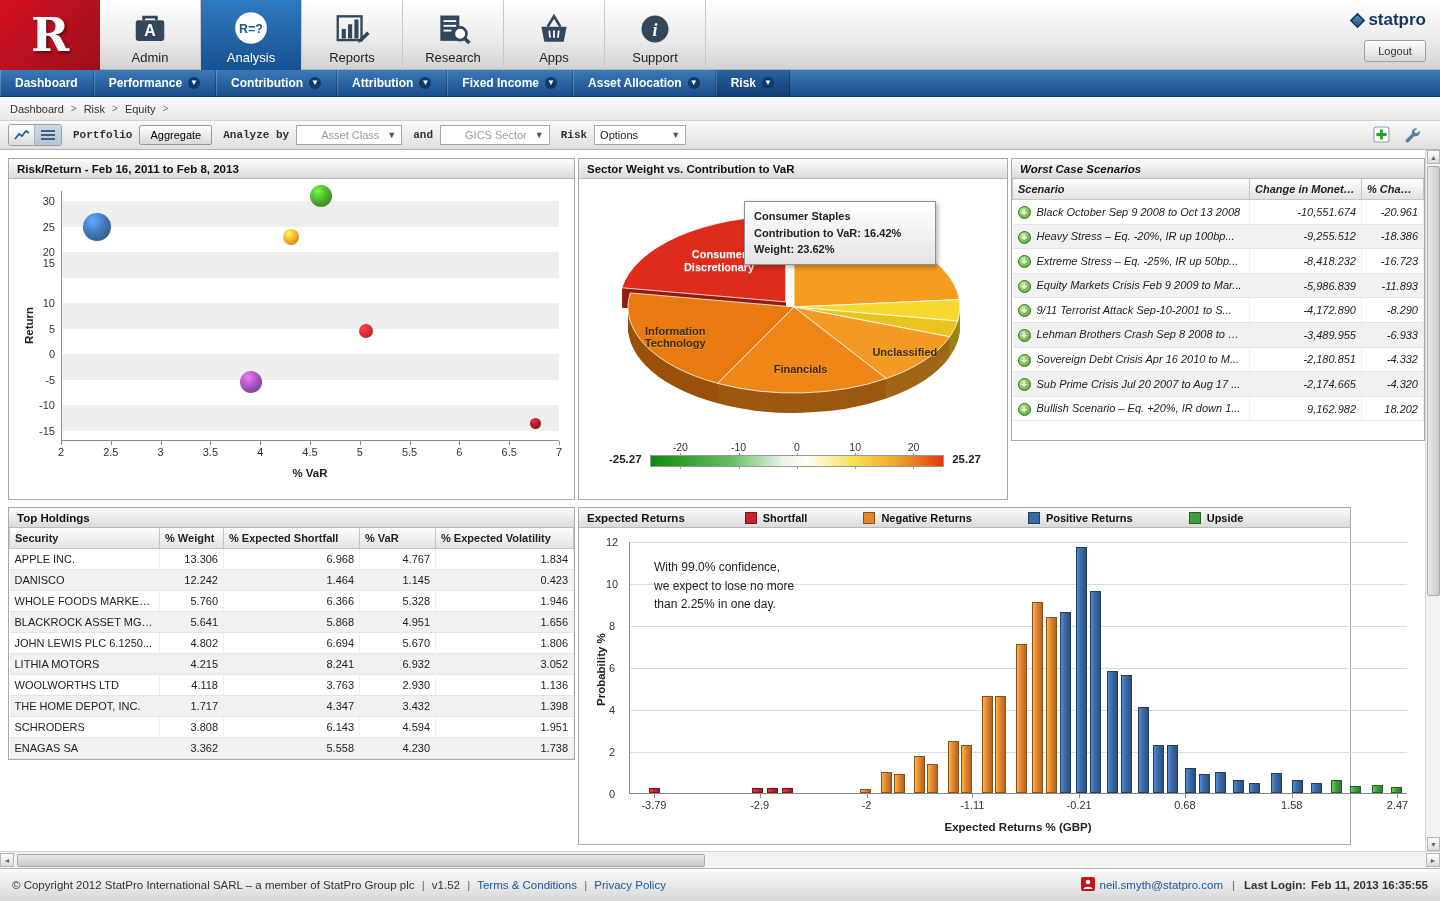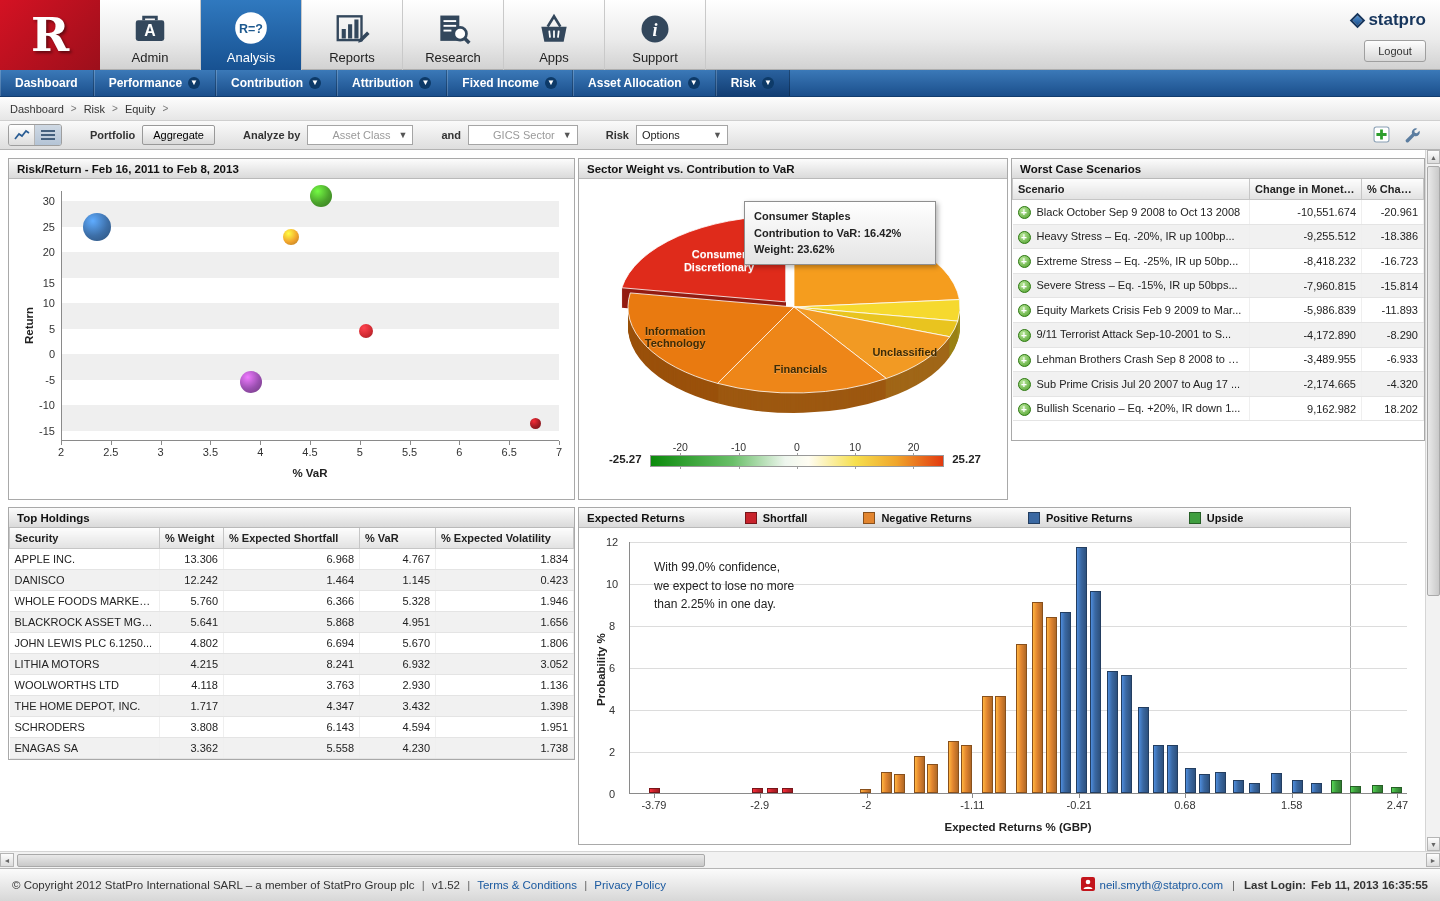--- a/index.html
+++ b/index.html
@@ -30,35 +30,35 @@
   .breadcrumb{position:absolute;left:0;top:97px;width:100%;height:24px;background:linear-gradient(#fdfdfd,#e6e6e6);border-bottom:1px solid #cfcfcf;display:flex;align-items:center;padding:0 10px;gap:7px;color:#333;}
   .crumb{cursor:pointer;}
   .crumb-sep{color:#777;font-size:10px;}
 
   
   .toolbar{position:absolute;left:0;top:121px;width:100%;height:29px;background:linear-gradient(#fafafa,#dedede);border-bottom:1px solid #b3b3b3;display:flex;align-items:center;padding:0 8px;gap:7px;}
   .view-toggle{display:flex;border:1px solid #9e9e9e;border-radius:3px;overflow:hidden;}
   .view-toggle button{width:26px;height:20px;background:linear-gradient(#fff,#ddd);border:none;border-right:1px solid #b5b5b5;cursor:pointer;display:flex;align-items:center;justify-content:center;}
   .view-toggle button:last-child{border-right:none;}
   .view-toggle button.pressed{background:linear-gradient(#cfd9e4,#b4c4d6);}
-  .tb-label{font-weight:bold;color:#333;margin-left:21px;}
+  .tb-label{font-weight:bold;color:#333;margin-left:4px;font-family:Liberation Mono, monospace;}
   .tb-btn{height:20px;padding:0 10px;background:linear-gradient(#ffffff,#d9d9d9);border:1px solid #999;border-radius:2px;font-size:11px;cursor:pointer;font-family:inherit;}
   .dd{height:20px;min-width:92px;background:#fff;border:1px solid #a5a5a5;display:flex;align-items:center;justify-content:space-between;padding:0 5px;cursor:pointer;gap:8px;}
   .dd.disabled span:first-child{color:#9a9a9a;margin-left:19px;}
   .dd .caret{color:#555;font-size:9px;}
   .tb-right{margin-left:auto;display:flex;gap:12px;align-items:center;padding-right:12px;}
   .tb-right button{background:none;border:none;cursor:pointer;width:18px;height:18px;padding:0;}
 
   
   .content{position:absolute;left:0;top:150px;width:1440px;height:718px;background:#fff;}
   .panel{position:absolute;border:1px solid #a9a9a9;background:#fff;}
   .panel-title{height:20px;background:linear-gradient(#fcfcfc,#dadada);border-bottom:1px solid #b9b9b9;font-weight:bold;font-size:11.5px;color:#111;display:flex;align-items:center;padding:0 8px;}
   #panel-rr{left:8px;top:8px;width:567px;height:342px;}
   #panel-pie{left:578px;top:8px;width:430px;height:342px;}
-  #panel-wcs{left:1011px;top:8px;width:414px;height:283px;}
+  #panel-wcs{left:1011px;top:8px;width:414px;height:283px;font-style:italic;}
   #panel-th{left:8px;top:357px;width:567px;height:253px;}
   #panel-er{left:578px;top:357px;width:773px;height:338px;}
 
   
   .rr-body{position:relative;width:100%;height:320px;}
   .rr-plot{position:absolute;left:52px;top:12px;width:498px;height:250px;border-left:1px solid #8a8a8a;border-bottom:1px solid #8a8a8a;overflow:visible;}
   .band{position:absolute;left:0;right:0;background:#efefef;}
   .bubble{position:absolute;border-radius:50%;}
   .rr-ytick{position:absolute;left:10px;width:36px;text-align:right;color:#333;}
   .rr-xtick{position:absolute;top:267px;width:34px;text-align:center;color:#333;}
@@ -300,21 +300,21 @@
             <div class="bubble" style="left: 247.96px; top: -5.89796px; width: 22px; height: 22px; background: radial-gradient(circle at 35% 28%, rgb(116, 251, 68) 0%, rgb(75, 162, 44) 55%, rgb(54, 117, 32) 100%);"></div>
             <div class="bubble" style="left: 221.08px; top: 37.9184px; width: 16px; height: 16px; background: radial-gradient(circle at 35% 28%, rgb(255, 254, 68) 0%, rgb(241, 164, 44) 55%, rgb(174, 118, 32) 100%);"></div>
             <div class="bubble" style="left: 296.78px; top: 133.306px; width: 14px; height: 14px; background: radial-gradient(circle at 35% 28%, rgb(255, 67, 79) 0%, rgb(211, 43, 51) 55%, rgb(152, 31, 37) 100%);"></div>
             <div class="bubble" style="left: 178.24px; top: 180.327px; width: 22px; height: 22px; background: radial-gradient(circle at 35% 28%, rgb(239, 122, 255) 0%, rgb(154, 79, 176) 55%, rgb(111, 57, 127) 100%);"></div>
             <div class="bubble" style="left: 467.6px; top: 226.643px; width: 11px; height: 11px; background: radial-gradient(circle at 35% 28%, rgb(245, 43, 54) 0%, rgb(158, 28, 35) 55%, rgb(114, 20, 25) 100%);"></div>
           </div>
         <div class="rr-xlab">% VaR</div>
       <div class="rr-ytick" style="top: 16.2041px;">30</div>
           <div class="rr-ytick" style="top: 41.7143px;">25</div>
           <div class="rr-ytick" style="top: 67.2245px;">20</div>
-          <div class="rr-ytick" style="top: 98px;">15</div>
+          <div class="rr-ytick" style="top: 78px;">15</div>
           <div class="rr-ytick" style="top: 118.245px;">10</div>
           <div class="rr-ytick" style="top: 143.755px;">5</div>
           <div class="rr-ytick" style="top: 169.265px;">0</div>
           <div class="rr-ytick" style="top: 194.776px;">-5</div>
           <div class="rr-ytick" style="top: 220.286px;">-10</div>
           <div class="rr-ytick" style="top: 245.796px;">-15</div>
           <div class="rr-xtick" style="left: 35px;">2</div>
           <div class="rr-xtickmark" style="left: 52px;"></div>
           <div class="rr-xtick" style="left: 84.8px;">2.5</div>
           <div class="rr-xtickmark" style="left: 101.8px;"></div>
@@ -550,38 +550,38 @@
                 <td class="txt"><span class="zoomicon">+</span><span>Heavy Stress – Eq. -20%, IR up 100bp...</span></td>
                 <td class="num">-9,255.512</td>
                 <td class="num">-18.386</td>
               </tr>
               <tr>
                 <td class="txt"><span class="zoomicon">+</span><span>Extreme Stress – Eq. -25%, IR up 50bp...</span></td>
                 <td class="num">-8,418.232</td>
                 <td class="num">-16.723</td>
               </tr>
               <tr>
-                <td class="txt"><span class="zoomicon">+</span><span>Severe Stress – Eq. -15%, IR up 50bps...</span></td>
-                <td class="num">-7,960.815</td>
-                <td class="num">-15.814</td>
-              </tr>
-              <tr>
                 <td class="txt"><span class="zoomicon">+</span><span>Equity Markets Crisis Feb 9 2009 to Mar...</span></td>
                 <td class="num">-5,986.839</td>
                 <td class="num">-11.893</td>
               </tr>
               <tr>
                 <td class="txt"><span class="zoomicon">+</span><span>9/11 Terrorist Attack Sep-10-2001 to S...</span></td>
                 <td class="num">-4,172.890</td>
                 <td class="num">-8.290</td>
               </tr>
               <tr>
                 <td class="txt"><span class="zoomicon">+</span><span>Lehman Brothers Crash Sep 8 2008 to S...</span></td>
                 <td class="num">-3,489.955</td>
                 <td class="num">-6.933</td>
+              </tr>
+              <tr>
+                <td class="txt"><span class="zoomicon">+</span><span>Sovereign Debt Crisis Apr 16 2010 to M...</span></td>
+                <td class="num">-2,180.851</td>
+                <td class="num">-4.332</td>
               </tr>
               <tr>
                 <td class="txt"><span class="zoomicon">+</span><span>Sub Prime Crisis Jul 20 2007 to Aug 17 ...</span></td>
                 <td class="num">-2,174.665</td>
                 <td class="num">-4.320</td>
               </tr>
               <tr>
                 <td class="txt"><span class="zoomicon">+</span><span>Bullish Scenario – Eq. +20%, IR down 1...</span></td>
                 <td class="num">9,162.982</td>
                 <td class="num">18.202</td>

